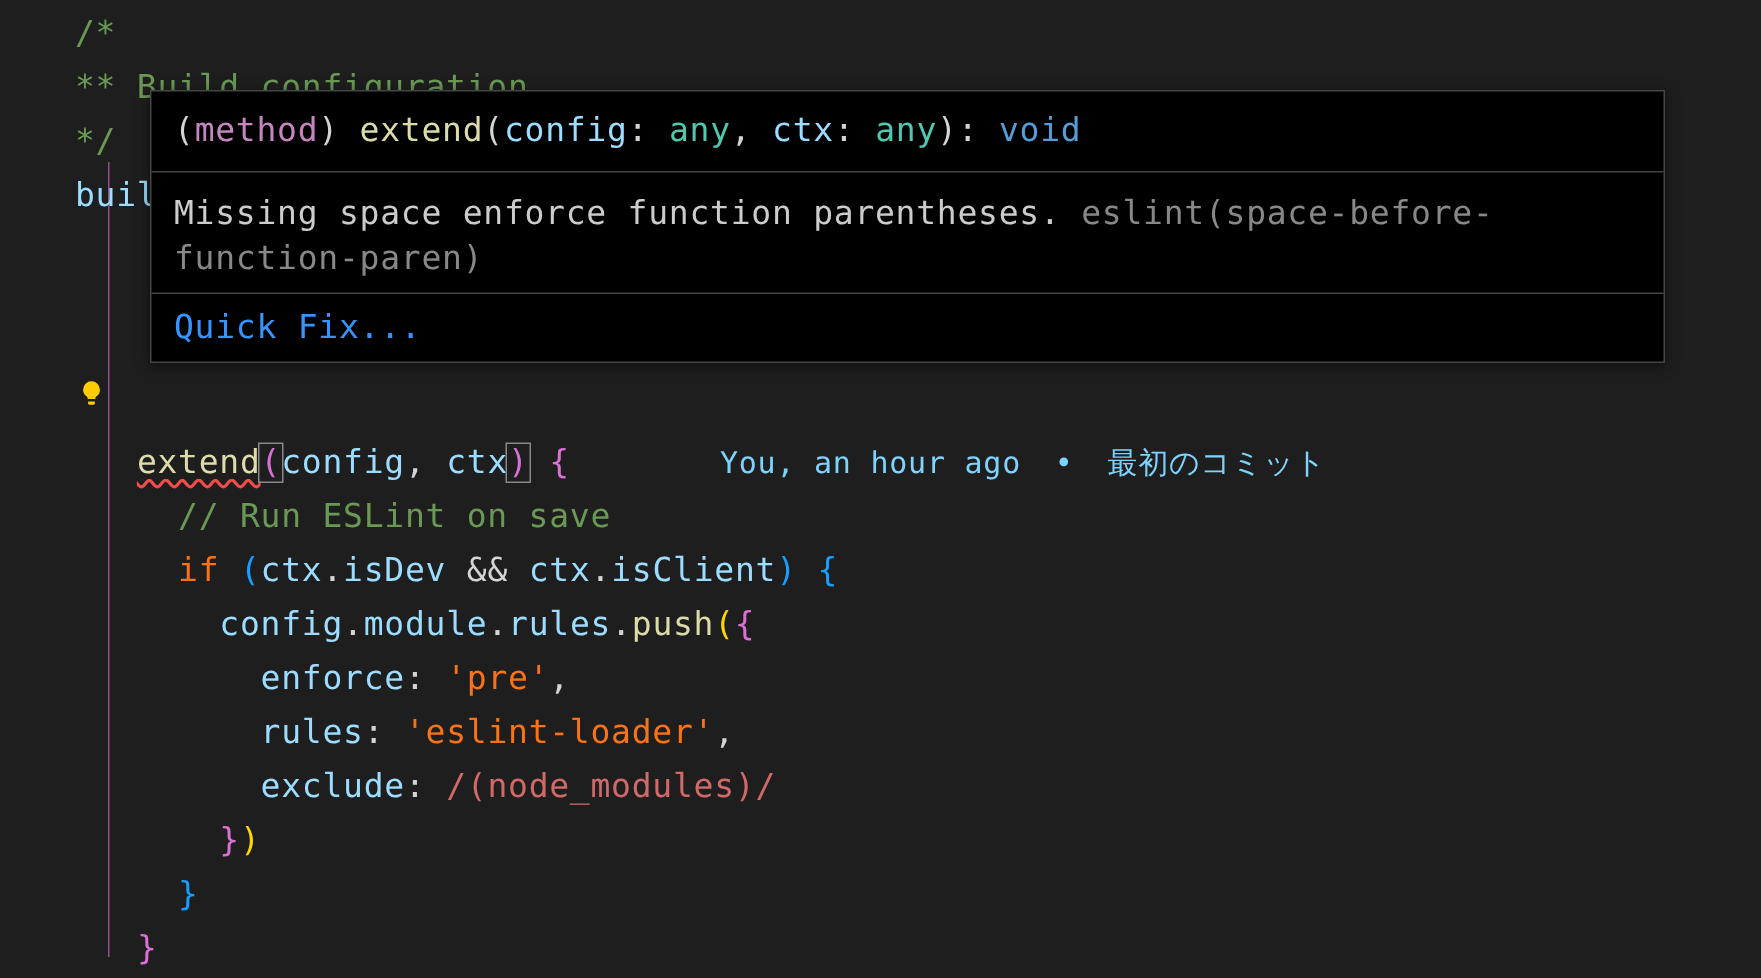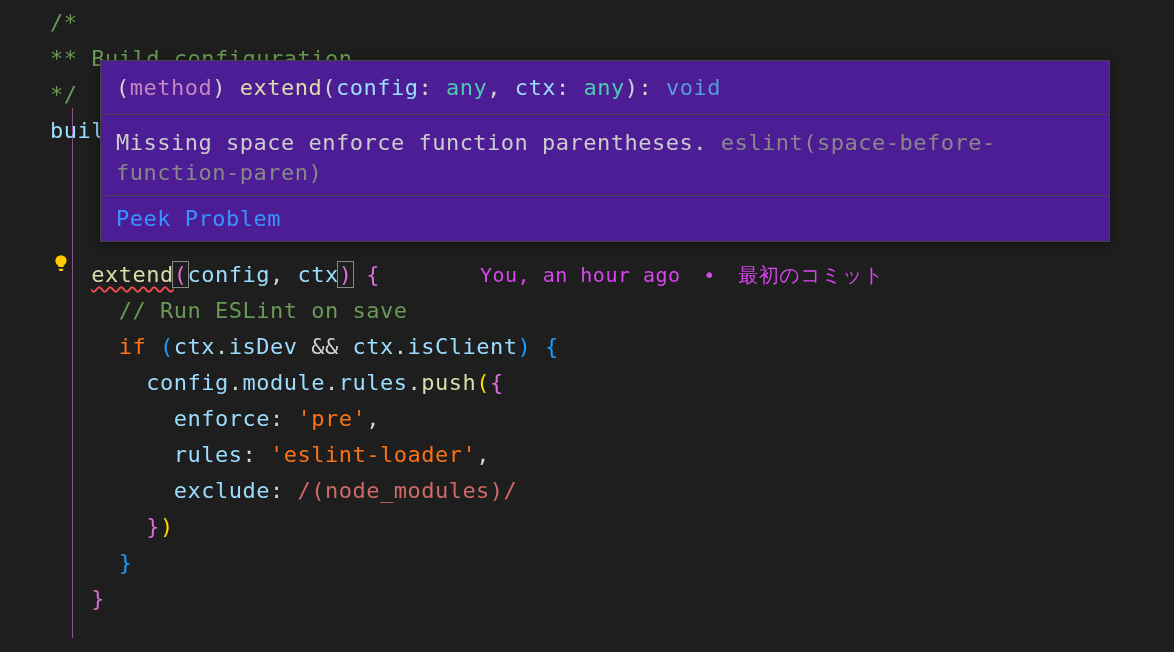--- a/index.html
+++ b/index.html
@@ -52,21 +52,21 @@
       height: 20px;
       z-index: 5;
     }
     .lightbulb svg { width: 18px; height: 18px; }
     
     .hover-widget {
       position: absolute;
       left: 100px;
       top: 60px;
       width: 1010px;
-      background: #4c1d95;
+      background: #000000;
       border: 1px solid #454545;
       box-shadow: 0 2px 8px rgba(0,0,0,0.5);
       z-index: 10;
       font-size: 22px;
     }
     .hover-section {
       padding: 10px 15px;
       border-bottom: 1px solid #454545;
     }
     .hover-actions {
@@ -89,24 +89,25 @@
       text-decoration: underline wavy #f14c4c;
       text-decoration-thickness: 2px;
       text-underline-offset: 4px;
     }
     .bracket-match {
       border: 1px solid #888;
       padding: 0 1px;
       margin: 0 -2px;
     }
     .codelens {
-      color: #d946ef;
+      color: #7dd3fc;
       font-size: 20px;
       display: inline-block;
       margin-left: 100px;
+      margin-top: 33px;
     }
     .codelens-sep { margin: 0 10px; }
     .hidden-behind { visibility: hidden; }
   </style>
 </head>
 <body>
 
 <div class="editor">
   <div class="indent-guide"></div>
 
@@ -145,15 +146,15 @@
 </div>
 
 <div class="hover-widget">
   <div class="hover-section hover-signature">
     <span class="sig-paren">(</span><span class="sig-method">method</span><span class="sig-paren">) </span><span class="sig-name">extend</span><span class="sig-paren">(</span><span class="sig-param">config</span><span class="sig-paren">: </span><span class="sig-type">any</span><span class="sig-paren">, </span><span class="sig-param">ctx</span><span class="sig-paren">: </span><span class="sig-type">any</span><span class="sig-paren">)</span><span class="sig-paren">: </span><span class="sig-void">void</span>
   </div>
   <div class="hover-section">
     <span class="hover-message">Missing space enforce function parentheses. </span><span class="hover-rule">eslint(space-before-function-paren)</span>
   </div>
   <div class="hover-actions">
-    <span class="hover-link">Peek Problem</span>
+    <span class="hover-link">Quick Fix...</span>
   </div>
 </div>
 
 </body></html>

